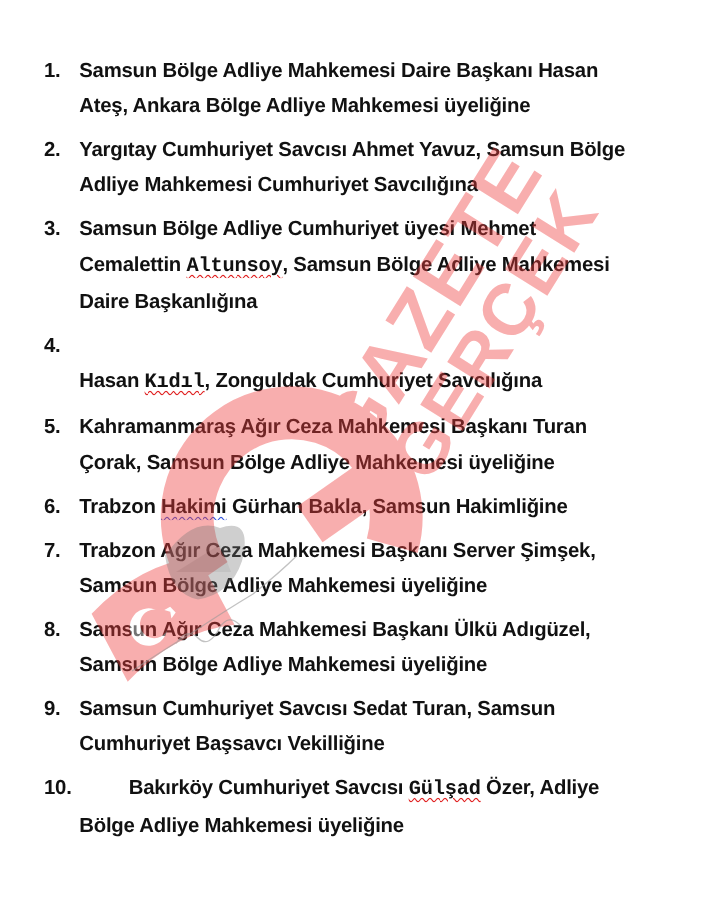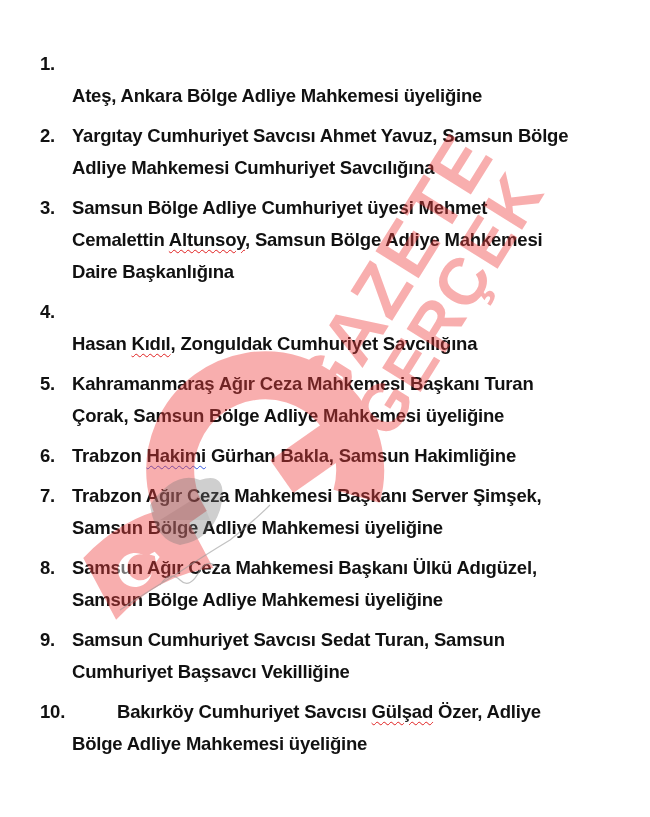--- a/index.html
+++ b/index.html
@@ -56,20 +56,21 @@
   }
   .item.wide .num { left: 40px; }
   .item.wide .first-indent {
     display: inline-block;
     width: 45px;
   }
   .spell-red {
     text-decoration: underline wavy #e02020;
     text-decoration-thickness: 1px;
     text-underline-offset: 3px;
+    font-family: Liberation Mono, monospace;
   }
   .spell-blue {
     text-decoration: underline wavy #3355dd;
     text-decoration-thickness: 1px;
     text-underline-offset: 3px;
   }
   .bottom-space {
     position: absolute;
     left: 0;
     top: 760px;
@@ -79,21 +80,21 @@
 </style>
 </head>
 <body>
 
 <div class="page">
 
   <ol class="list">
 
     <li class="item">
       <span class="num">1.</span>
-      <br>
+      <span>Samsun Bölge Adliye Mahkemesi Daire Başkanı Hasan</span><br>
       <span>Ateş, Ankara Bölge Adliye Mahkemesi üyeliğine</span>
     </li>
 
     <li class="item">
       <span class="num">2.</span>
       <span>Yargıtay Cumhuriyet Savcısı Ahmet Yavuz, Samsun Bölge</span><br>
       <span>Adliye Mahkemesi Cumhuriyet Savcılığına</span>
     </li>
 
     <li class="item">

